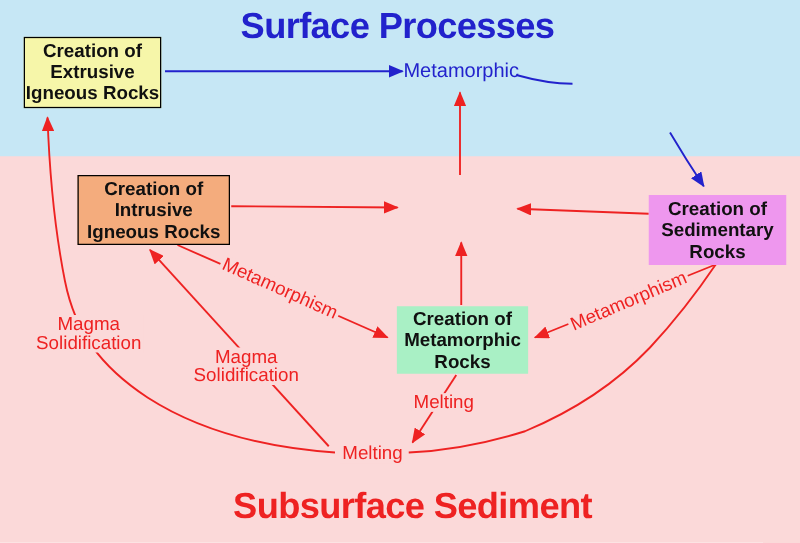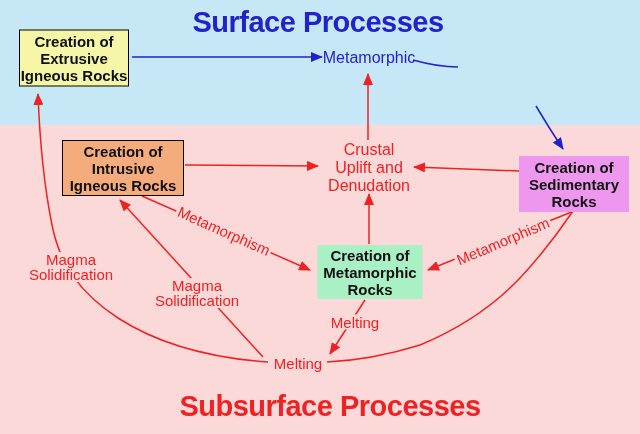--- a/index.html
+++ b/index.html
@@ -78,39 +78,36 @@
     <path class="red-line" d="M369 244 L369 194" marker-end="url(#mr)"></path>
     <path class="red-line" d="M142 196 L310 270" marker-end="url(#mr)"></path>
     <path class="red-line" d="M574 211 L428 270" marker-end="url(#mr)"></path>
     <path class="red-line" d="M263 357 L120 200" marker-end="url(#mr)"></path>
     <path class="red-line" d="M268 362 C210 358 160 345 118 318 C80 293 60 265 52 225 C46 195 40 150 38 94" marker-end="url(#mr)"></path>
     <path class="red-line" d="M365 300 L330 354" marker-end="url(#mr)"></path>
     <path class="red-line" d="M573 211 Q548 248 520 278 Q480 320 420 345 Q372 360 327 362"></path>
   </svg>
 
   <div class="title title-surface">Surface Processes</div>
-  <div class="title title-subsurface">Subsurface Processes</div>
+  <div class="title title-subsurface">Subsurface Sediment</div>
 
   <div class="node bordered box-extrusive" style="background: rgb(246, 246, 169);">Creation of
 Extrusive
 Igneous Rocks</div>
   <div class="node bordered box-intrusive" style="background: rgb(244, 172, 125);">Creation of
 Intrusive
 Igneous Rocks</div>
   <div class="node box-sedimentary" style="background: rgb(238, 151, 238);">Creation of
 Sedimentary
 Rocks</div>
   <div class="node box-metamorphic" style="background: rgb(169, 240, 197);">Creation of
 Metamorphic
 Rocks</div>
 
   <div class="lbl lbl-blue lbl-weathering">Metamorphic</div>
-  <div class="lbl lbl-red lbl-crustal">Crustal
-Uplift and
-Denudation</div>
   <div class="lbl lbl-red on-line lbl-magma-left">Magma
 Solidification</div>
   <div class="lbl lbl-red on-line lbl-magma-mid">Magma
 Solidification</div>
   <div class="lbl lbl-red on-line lbl-meta-left">Metamorphism</div>
   <div class="lbl lbl-red on-line lbl-meta-right">Metamorphism</div>
   <div class="lbl lbl-red on-line lbl-melting-upper">Melting</div>
   <div class="lbl lbl-red on-line lbl-melting-lower">Melting</div>
 
 </div>

